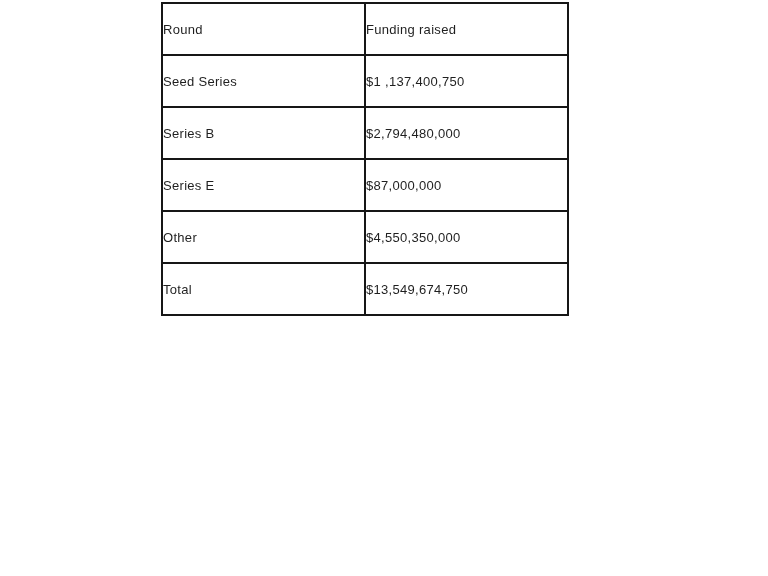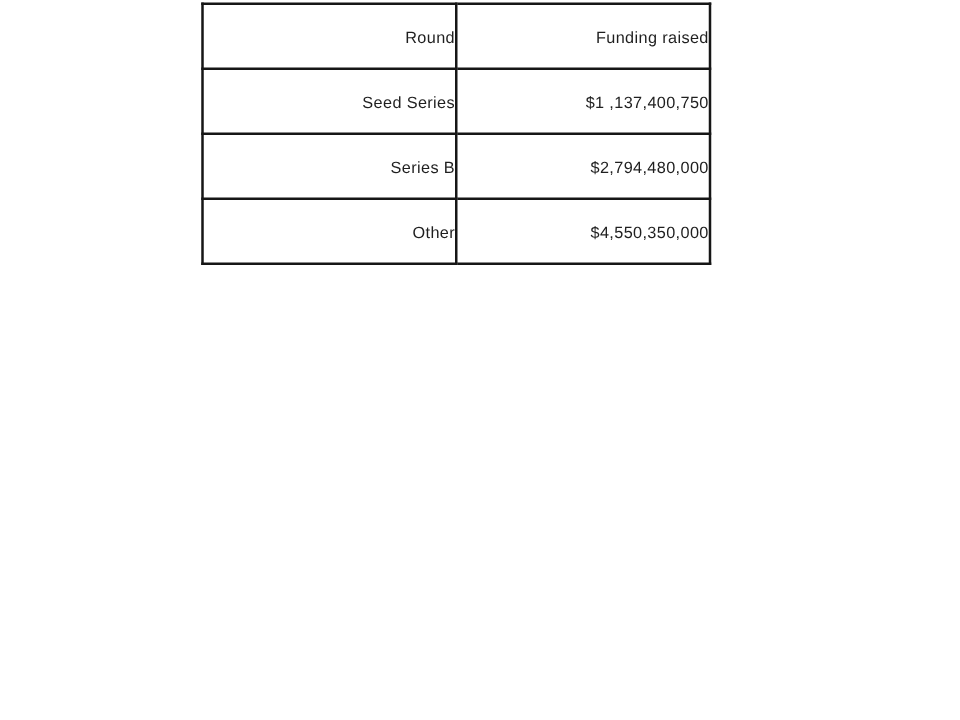--- a/index.html
+++ b/index.html
@@ -23,21 +23,21 @@
   table.funding-table {
     border-collapse: collapse;
     table-layout: fixed;
   }
   table.funding-table th,
   table.funding-table td {
     border: 2.5px solid #161616;
     width: 201px;
     height: 50px;
     padding: 0;
-    text-align: right;
+    text-align: left;
     vertical-align: middle;
     font-size: 13px;
     font-weight: 400;
     letter-spacing: 0.3px;
     color: #1f1f1f;
     background: #ffffff;
     white-space: nowrap;
     margin-left: 48px;
   }
   table.funding-table th {
@@ -59,19 +59,27 @@
       <tbody>
         <tr>
           <td>Seed Series</td>
           <td>$1 ,137,400,750</td>
         </tr>
         <tr>
           <td>Series B</td>
           <td>$2,794,480,000</td>
         </tr>
         <tr>
+          <td>Series E</td>
+          <td>$87,000,000</td>
+        </tr>
+        <tr>
           <td>Other</td>
           <td>$4,550,350,000</td>
+        </tr>
+        <tr>
+          <td>Total</td>
+          <td>$13,549,674,750</td>
         </tr>
       </tbody>
     </table>
   </div>
 </div>
 
 </body></html>

